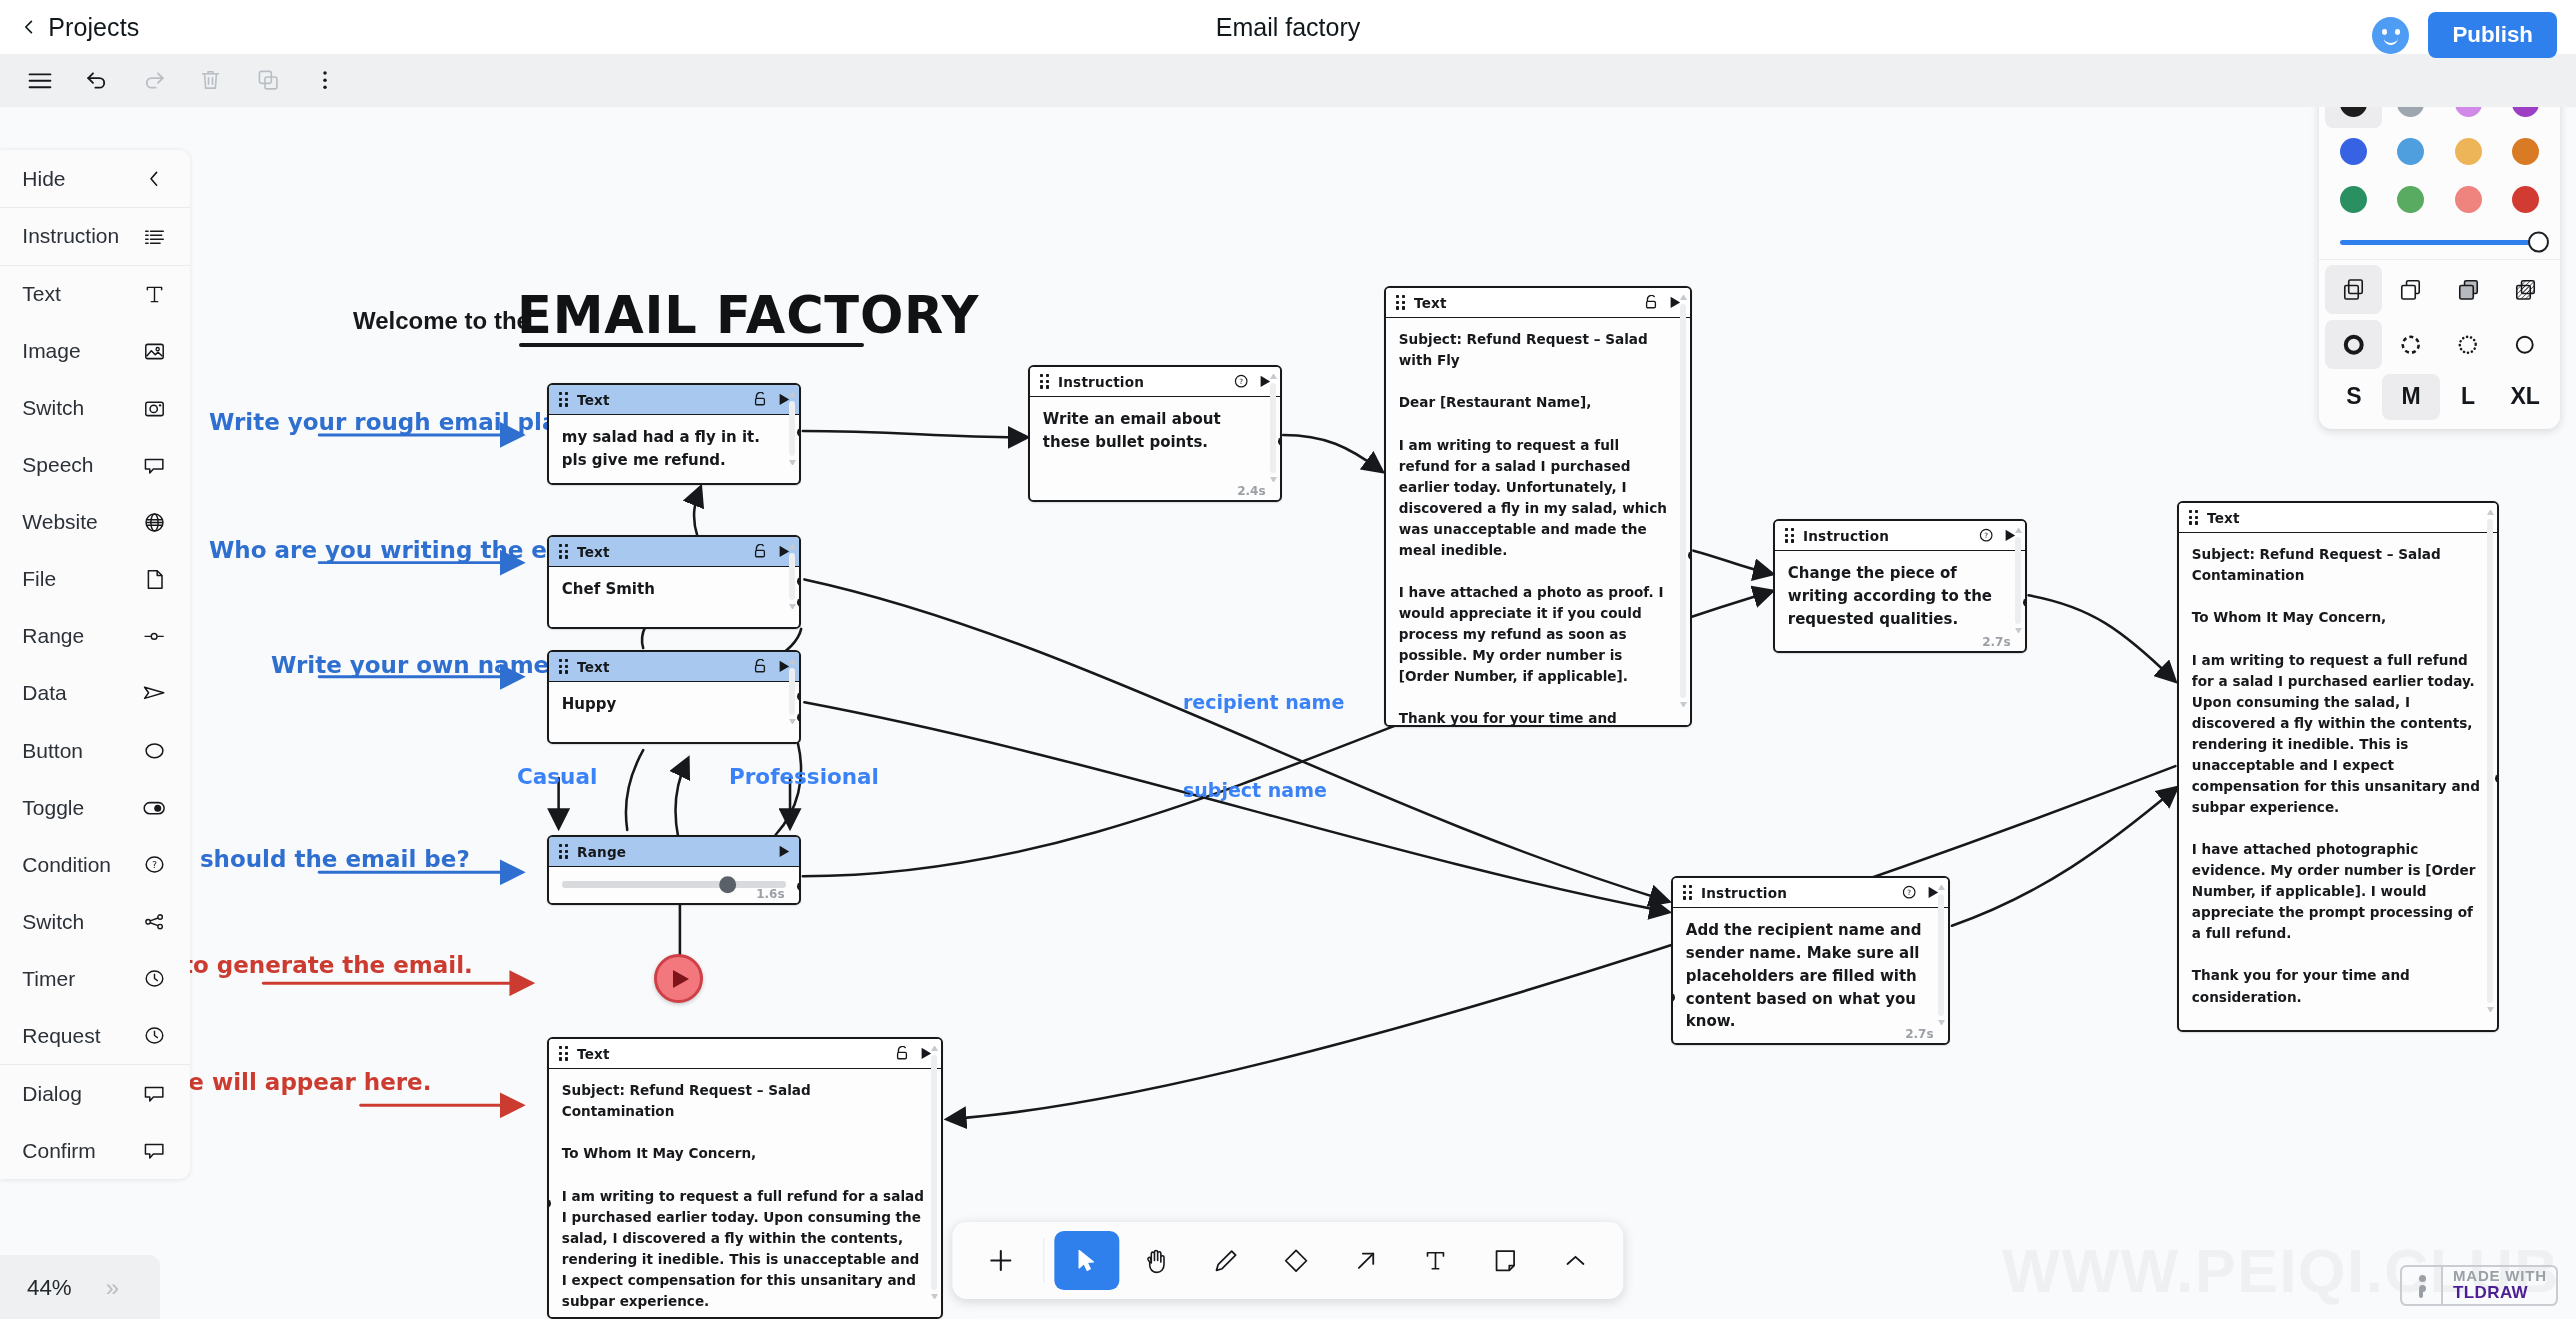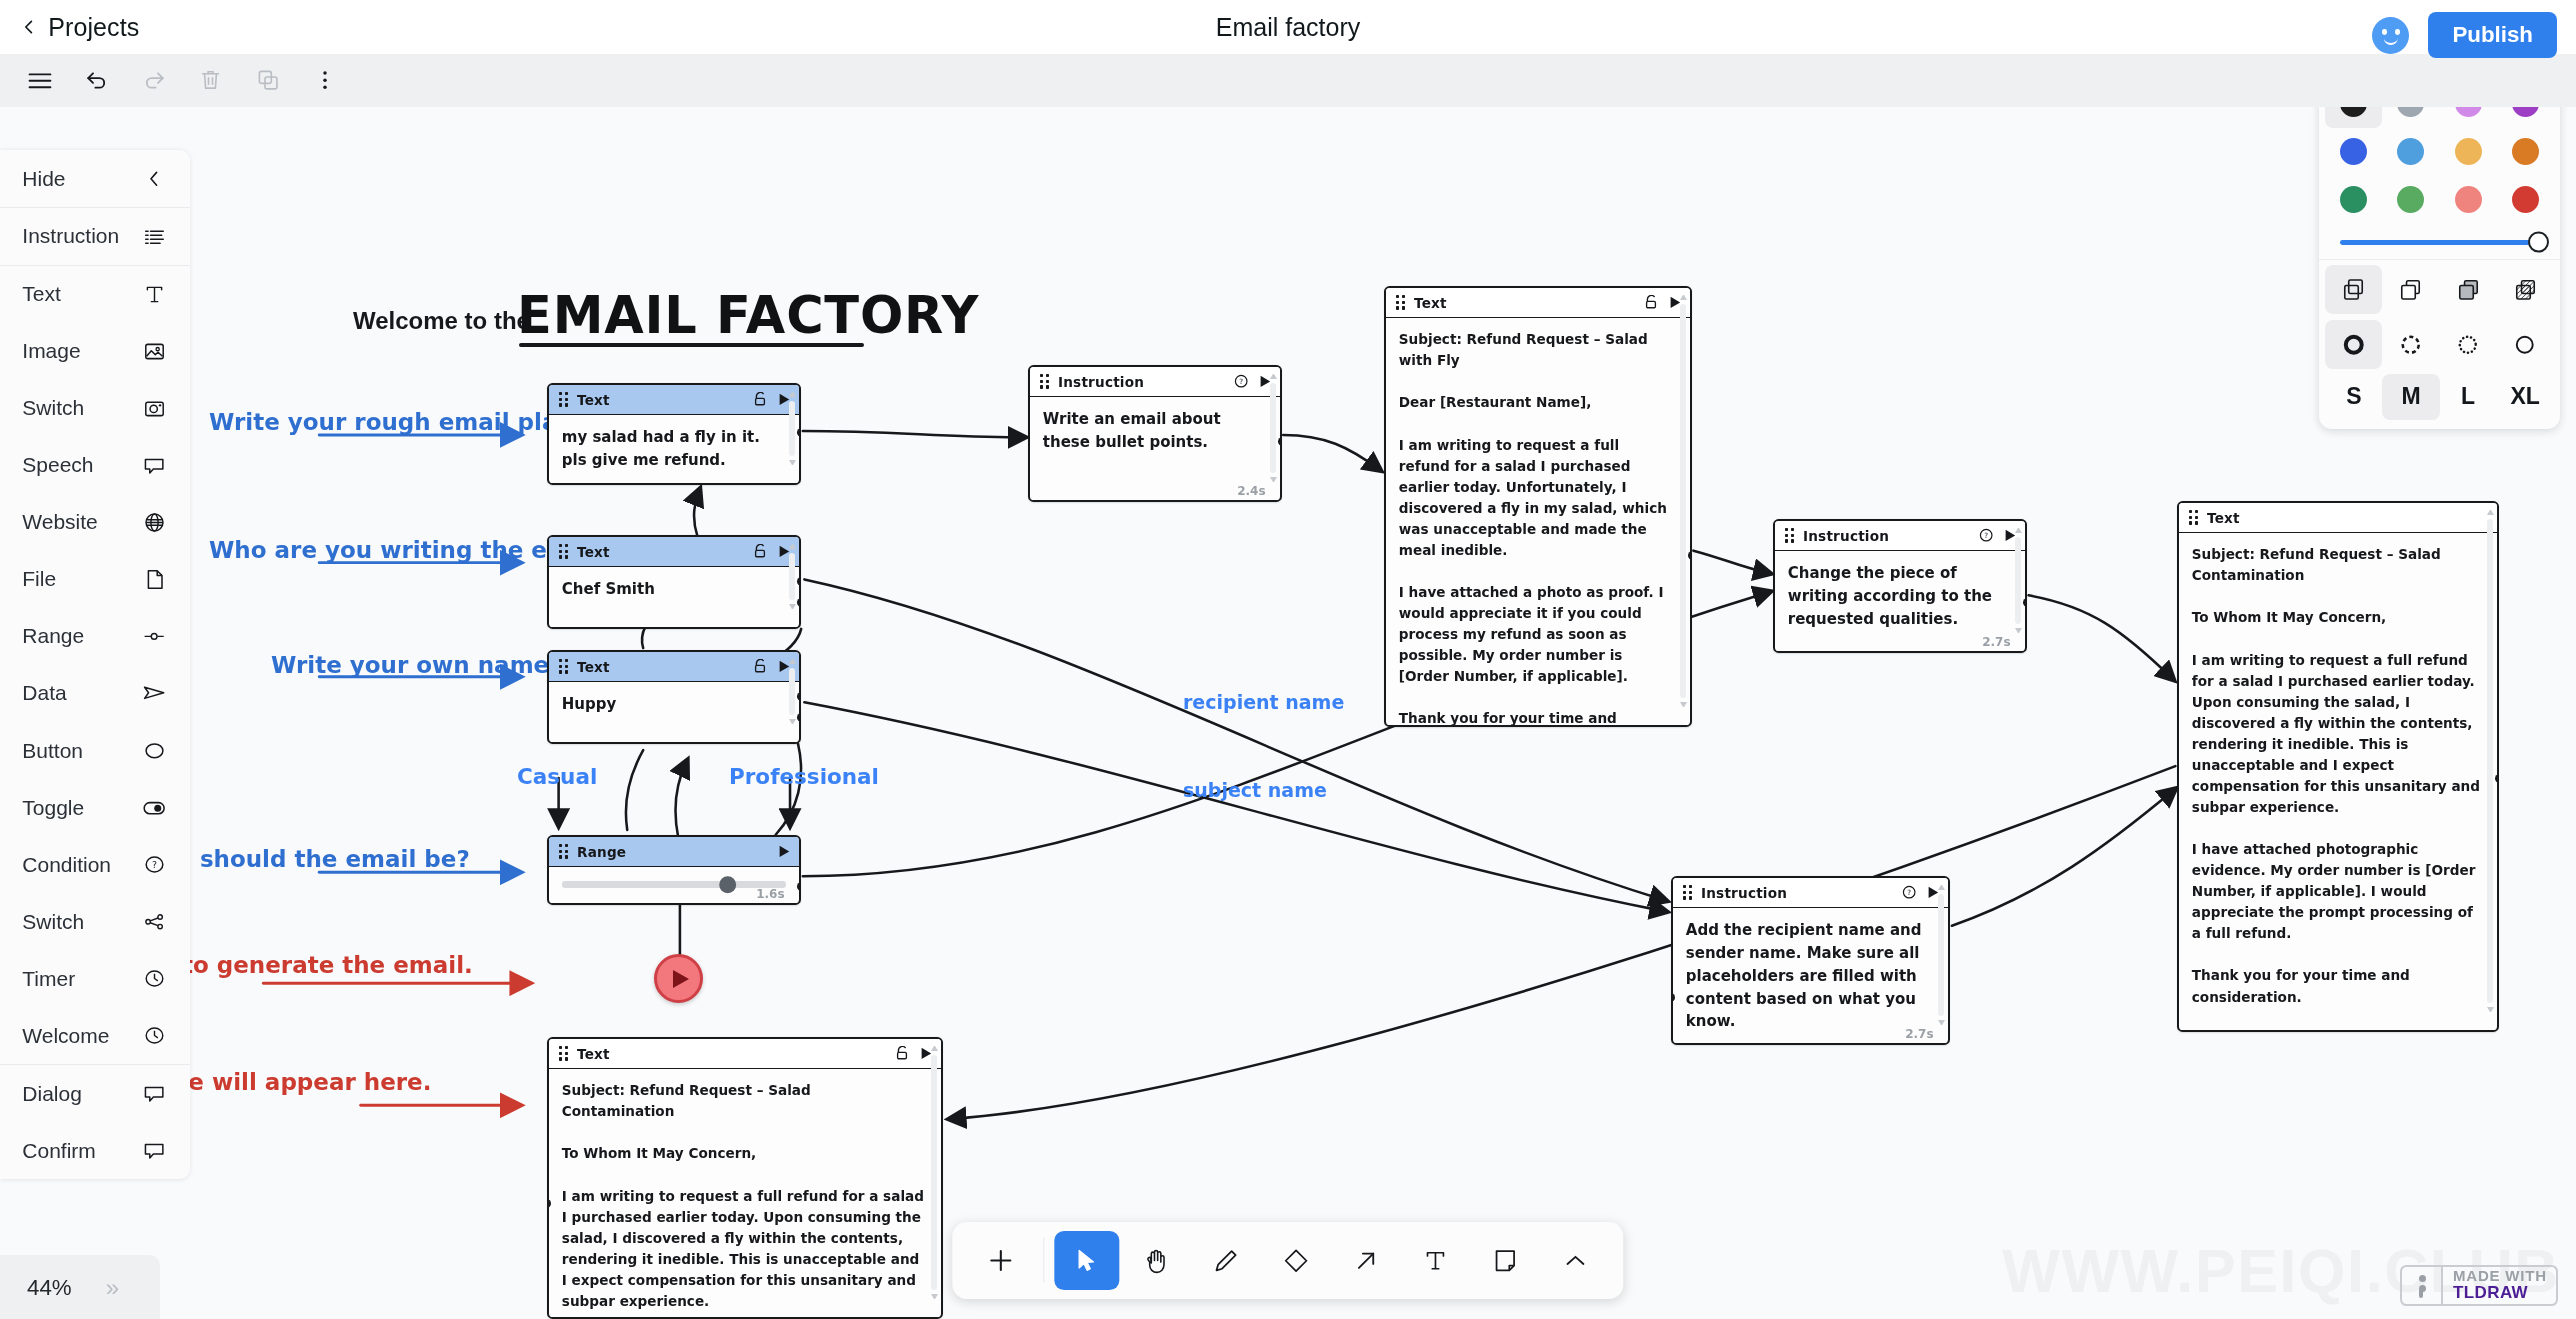--- a/index.html
+++ b/index.html
@@ -852,21 +852,21 @@
           <svg width="21" height="19" viewBox="0 0 26 24">
             <g fill="none" stroke="#16181b" stroke-width="1.8">
               <ellipse cx="13" cy="12" rx="10.5" ry="9.4"></ellipse>
               <path d="M13 6v6l4.2 3"></path>
             </g>
           </svg>
         </span>
     </div>
 
     <div class="sb-item">
-      <span class="sb-label">Welcome</span>
+      <span class="sb-label">Request</span>
       <span class="sb-icon">
           <svg width="21" height="19" viewBox="0 0 26 24">
             <g fill="none" stroke="#16181b" stroke-width="1.8">
               <ellipse cx="13" cy="12" rx="10.5" ry="9.4"></ellipse>
               <path d="M13 6v6l4.2 3"></path>
             </g>
           </svg>
         </span>
     </div>
     <div class="sb-sep"></div>

